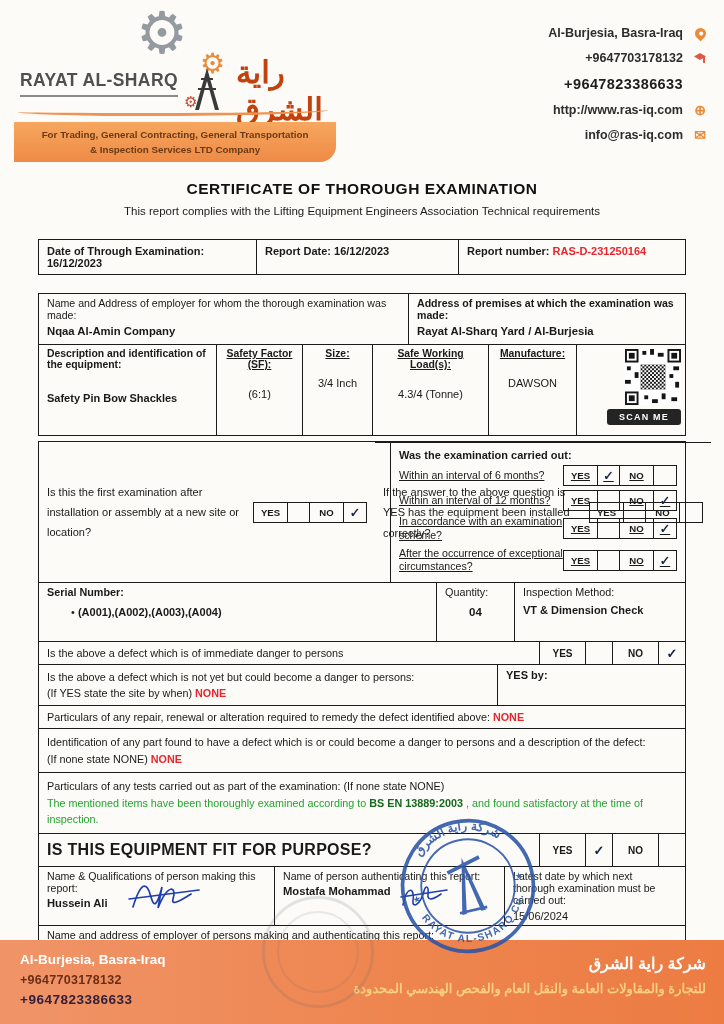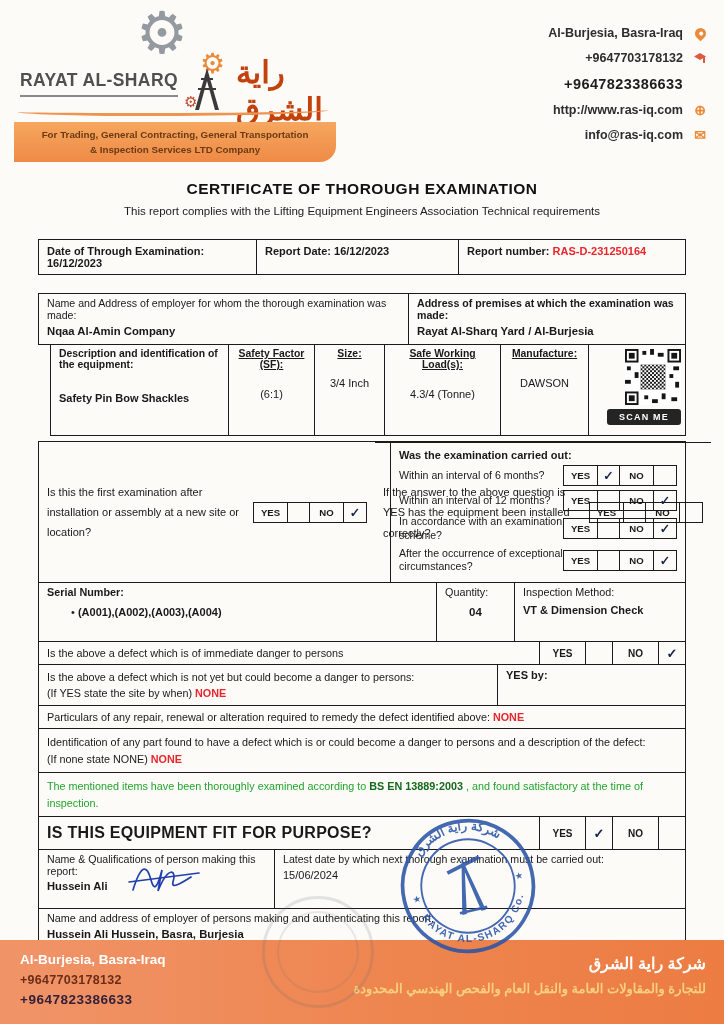--- a/index.html
+++ b/index.html
@@ -44,37 +44,37 @@
   .green { color:#23a52f; } .mt18 { margin-top:18px; }
 
   .info-sec { margin-top:22px; font-size:11px; }
   .info-sec .cell { padding:5px 8px; }
   .iw1{width:218px;} .iw2{width:202px;} .iw3{flex:1;}
 
   .emp-sec .cell { min-height:50px; font-size:10.6px; }
   .emp-left{ width:370px; } .emp-right{ flex:1; }
   .val-line { margin-top:4px; font-size:11.3px; font-weight:bold; }
 
-  .eq-sec { margin-top:-1px;margin-left:12px; }
+  .eq-sec { margin-top:-1px; }
   .eq-sec .cell { height:90px; font-size:10.4px; }
   .eqc1{width:178px;} .eqc2{width:86px;text-align:center;} .eqc3{width:70px;text-align:center;}
   .eqc4{width:116px;text-align:center;} .eqc5{width:88px;text-align:center;} .eqc6{flex:1;padding:4px;}
   .eq-val { margin-top:18px; font-size:11px; }
   .eqc1 .eq-val { font-weight:bold; margin-top:22px; }
   .qr-wrap { display:flex; flex-direction:column; align-items:flex-end; gap:4px; }
   .scan-badge { background:#242424; color:#fff; font-size:9px; font-weight:bold; letter-spacing:1.2px; padding:3px 12px; border-radius:3px; }
 
   .q-sec { margin-top:5px; min-height:136px; }
   .q-left { width:352px; border-right:1px solid #1b1b1b; display:flex; }
   .q-right { flex:1; padding:4px 6px; }
   .q-block { display:flex; align-items:center; justify-content:space-between; padding:7px 8px; flex:1; }
   .q-block + .q-block { border-top:1px solid #1b1b1b; }
   .q-text { width:206px; font-size:11px; line-height:1.85; }
   .q-head { font-size:11px; font-weight:bold; margin:3px 2px 4px; }
-  .q-row { display:flex; align-items:center; justify-content:flex-start; margin:4px 2px; gap:0; }
+  .q-row { display:flex; align-items:center; justify-content:flex-start; margin:4px 2px; gap:0;text-decoration:underline; }
   .q-rtext { flex:1; font-size:10.6px; line-height:1.3; }
 
   .ckgrp { display:inline-flex; border:1px solid #1b1b1b; height:21px; background:#fff0; flex:none; }
   .ck { display:flex; align-items:center; justify-content:center; border-right:1px solid #1b1b1b; }
   .ck:last-child { border-right:none; }
   .ck.lab { width:34px; font-size:9.6px; font-weight:bold; }
   .ck.box { width:22px; font-size:12.5px; font-weight:bold; color:#15244d; }
 
   .serial-sec { margin-top:-1px; }
   .serial-sec .cell { height:58px; font-size:10.8px; }
@@ -385,20 +385,21 @@
         <div>Identification of any part found to have a defect which is or could become a danger to persons and a description of the defect:</div>
         <div>
           <span>(If none state NONE)</span>
           <span class="red">NONE</span>
         </div>
       </div>
     </div>
 
     <div class="sec flat-sec">
       <div class="grow" style="line-height:1.55;">
+        <div class="b" style="font-weight:normal;">Particulars of any tests carried out as part of the examination: (If none state NONE)</div>
         <div class="green">
           <span>The mentioned items have been thoroughly examined according to </span><span class="b" style="color:#14691d;">BS EN 13889:2003</span><span> , and found satisfactory at the time of inspection.</span>
         </div>
       </div>
     </div>
 
     <div class="sec fit-sec">
       <div class="fit-q">IS THIS EQUIPMENT FIT FOR PURPOSE?</div>
       <span class="bigck lab">YES</span>
       <span class="bigck box">✓</span>
@@ -407,20 +408,30 @@
     </div>
 
     <div class="sec sign-sec">
       <div class="cell sgc1">
         <div>Name &amp; Qualifications of person making this report:</div>
         <div class="sig-name">Hussein Ali</div>
         <svg class="sig-svg" style="left:86px;top:8px;" width="96" height="42" viewBox="0 0 96 42">
           <g fill="none" stroke="#1f3fae" stroke-width="1.7" stroke-linecap="round">
             <path d="M8 32 C16 6 22 6 26 22 C29 33 32 31 37 12 L33 33 C43 8 52 11 48 24 C46 31 55 26 66 19"></path>
             <path d="M4 24 L74 15"></path>
+          </g>
+        </svg>
+      </div>
+      <div class="cell sgc2">
+        <div>Name of person authenticating this report:</div>
+        <div class="sig-name">Mostafa Mohammad</div>
+        <svg class="sig-svg" style="left:120px;top:10px;" width="80" height="38" viewBox="0 0 80 38">
+          <g fill="none" stroke="#1f3fae" stroke-width="1.6" stroke-linecap="round">
+            <path d="M8 28 C12 8 20 10 18 24 C17 31 25 29 29 14 C31 7 34 10 33 17 C32 25 39 22 46 17"></path>
+            <path d="M6 20 L52 13"></path>
           </g>
         </svg>
       </div>
       <div class="cell sgc3">
         <div>Latest date by which next thorough examination must be carried out:</div>
         <div class="next-date">15/06/2024</div>
       </div>
     </div>
 
     <div class="sec emp2-sec">

